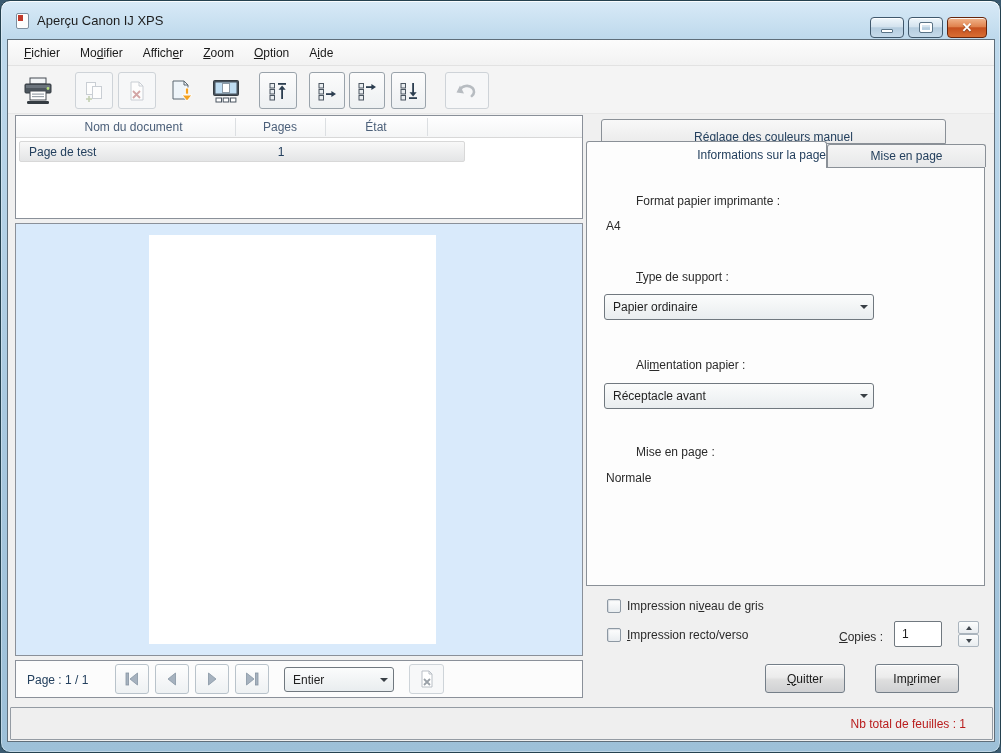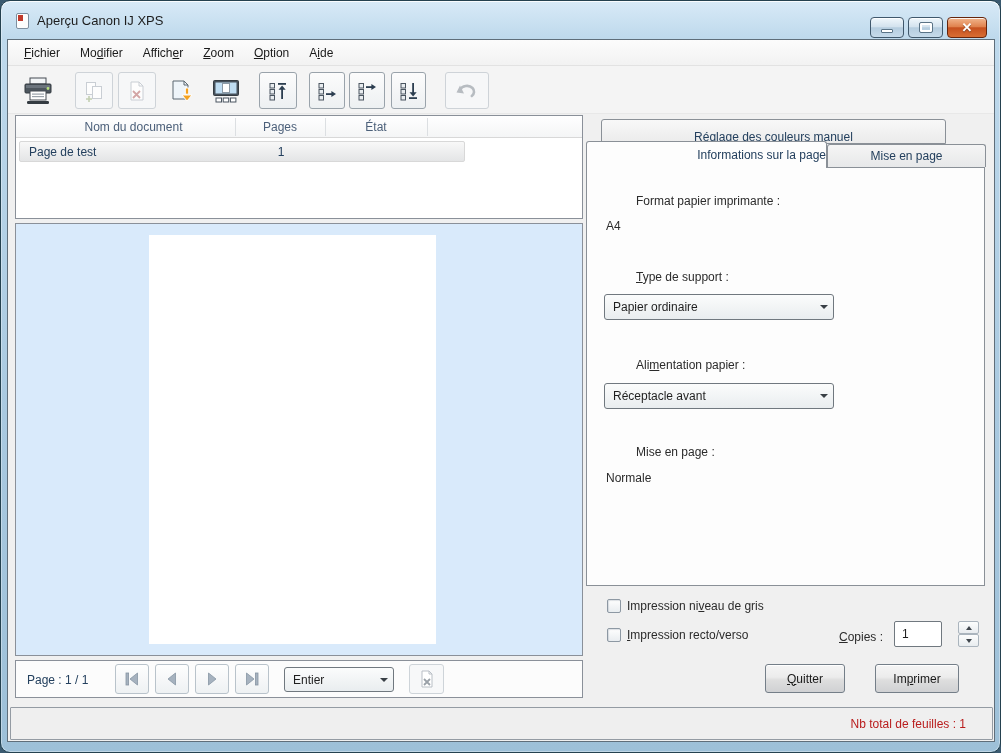--- a/index.html
+++ b/index.html
@@ -80,21 +80,21 @@
     border:1px solid #8a9097; border-bottom:none; border-radius:3px 3px 0 0; background:#fdfdfd;
     text-align:right; padding-top:6px; color:#24405e; }
   .tab-idle { position:absolute; left:826px; top:143px; width:159px; height:23px; z-index:1;
     border:1px solid #8a9097; border-bottom:none; border-radius:3px 3px 0 0; background:linear-gradient(#f5f5f5,#e7e8e9);
     text-align:center; padding-top:4px; color:#24405e; }
   .tabbody { position:absolute; left:585px; top:166px; width:399px; height:419px;
     background:#fdfdfd; border:1px solid #8a9097; z-index:2; }
 
   .plabel { position:absolute; left:605px; color:#2b2b2b; z-index:4;margin-left:30px; }
   .pvalue { position:absolute; left:605px; color:#2b2b2b; z-index:4; }
-  .pcombo { position:absolute; left:603px; width:230px; height:26px; z-index:4; }
+  .pcombo { position:absolute; left:603px; width:270px; height:26px; z-index:4; }
 
   
   .checkbox { position:absolute; width:14px; height:14px; border:1px solid #8d98a3; border-radius:2px;
     background:linear-gradient(#fefefe,#e9edf0); box-shadow:inset 1px 1px 1px rgba(120,135,150,.25); }
   .cblabel { position:absolute; color:#2b2b2b; }
   .copies-input { position:absolute; left:893px; top:620px; width:48px; height:26px; border:1px solid #70787f;
     border-radius:2px; padding-left:7px; font:12px "Liberation Sans",sans-serif; color:#1f1f1f; background:#fff; }
   .spinner { position:absolute; left:957px; top:620px; width:21px; height:26px; display:flex; flex-direction:column; }
   .spinbtn { flex:1; border:1px solid #aab4bd; background:linear-gradient(#fcfdfd,#e8ecef); display:flex;
     align-items:center; justify-content:center; border-radius:2px; }

